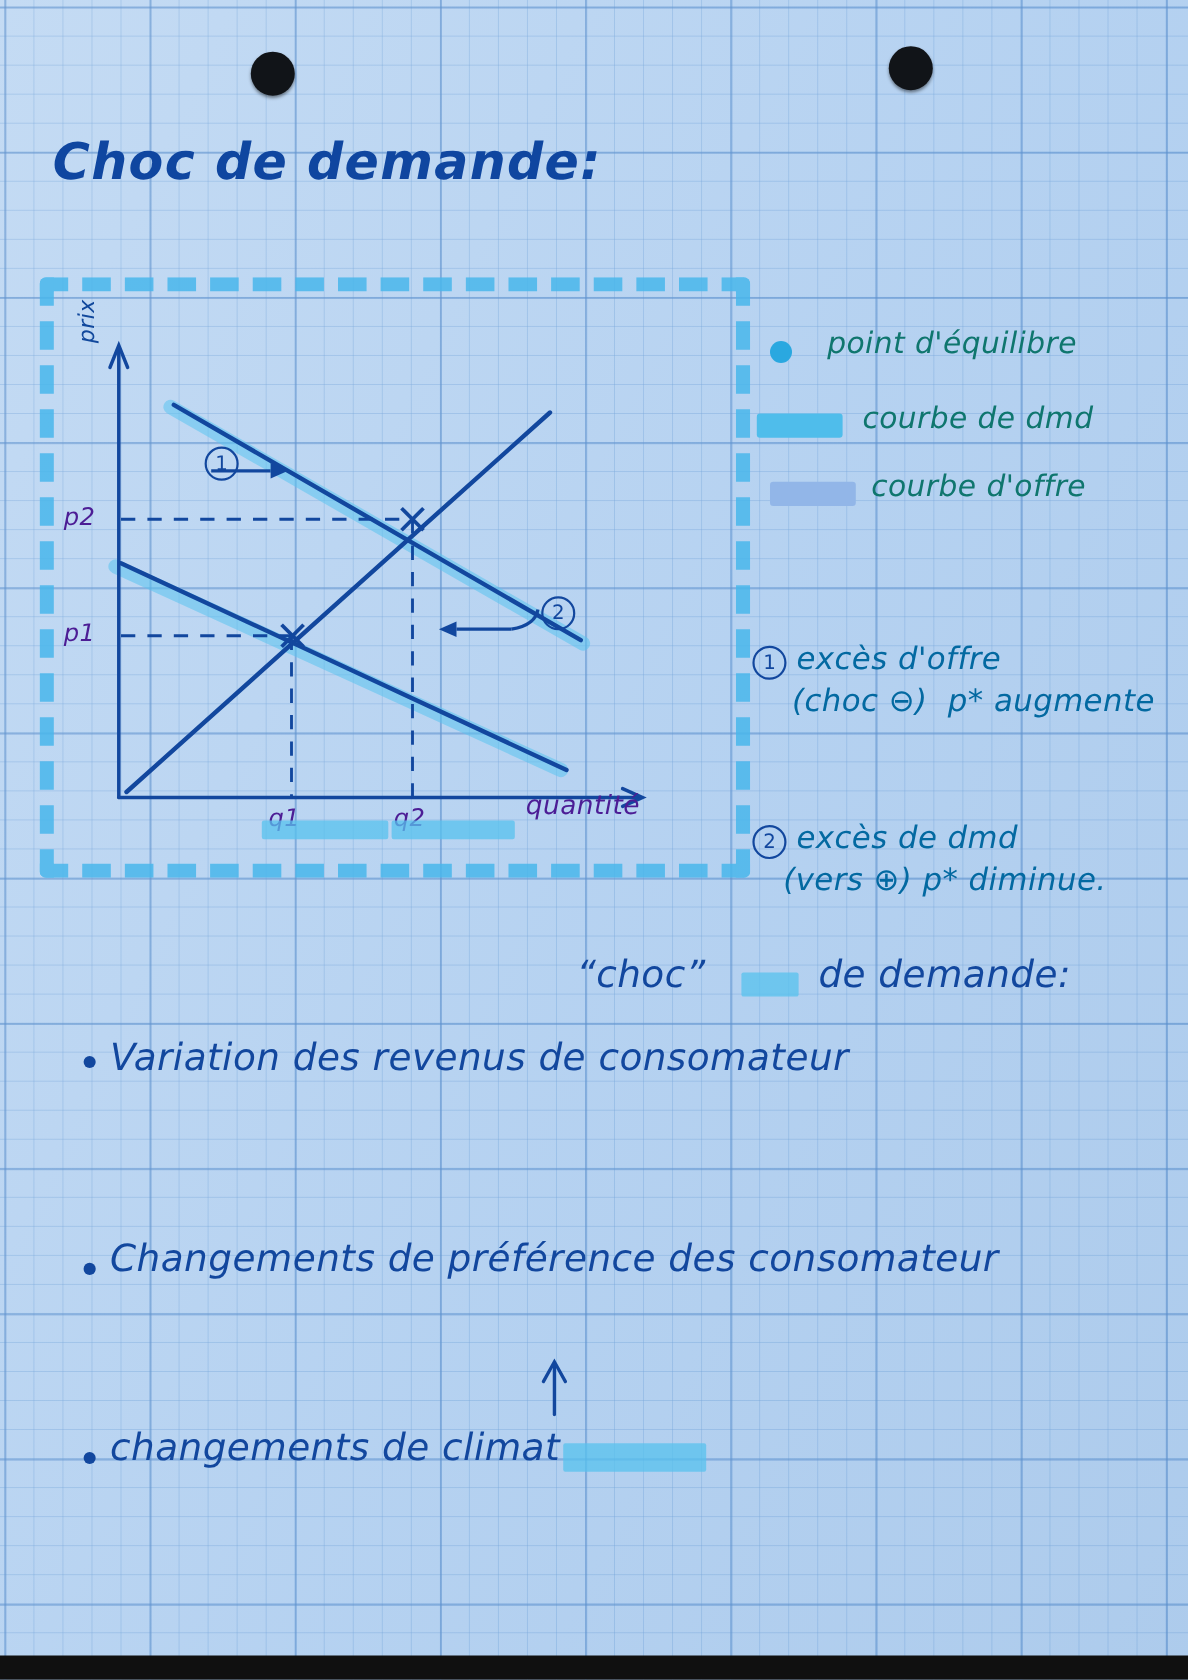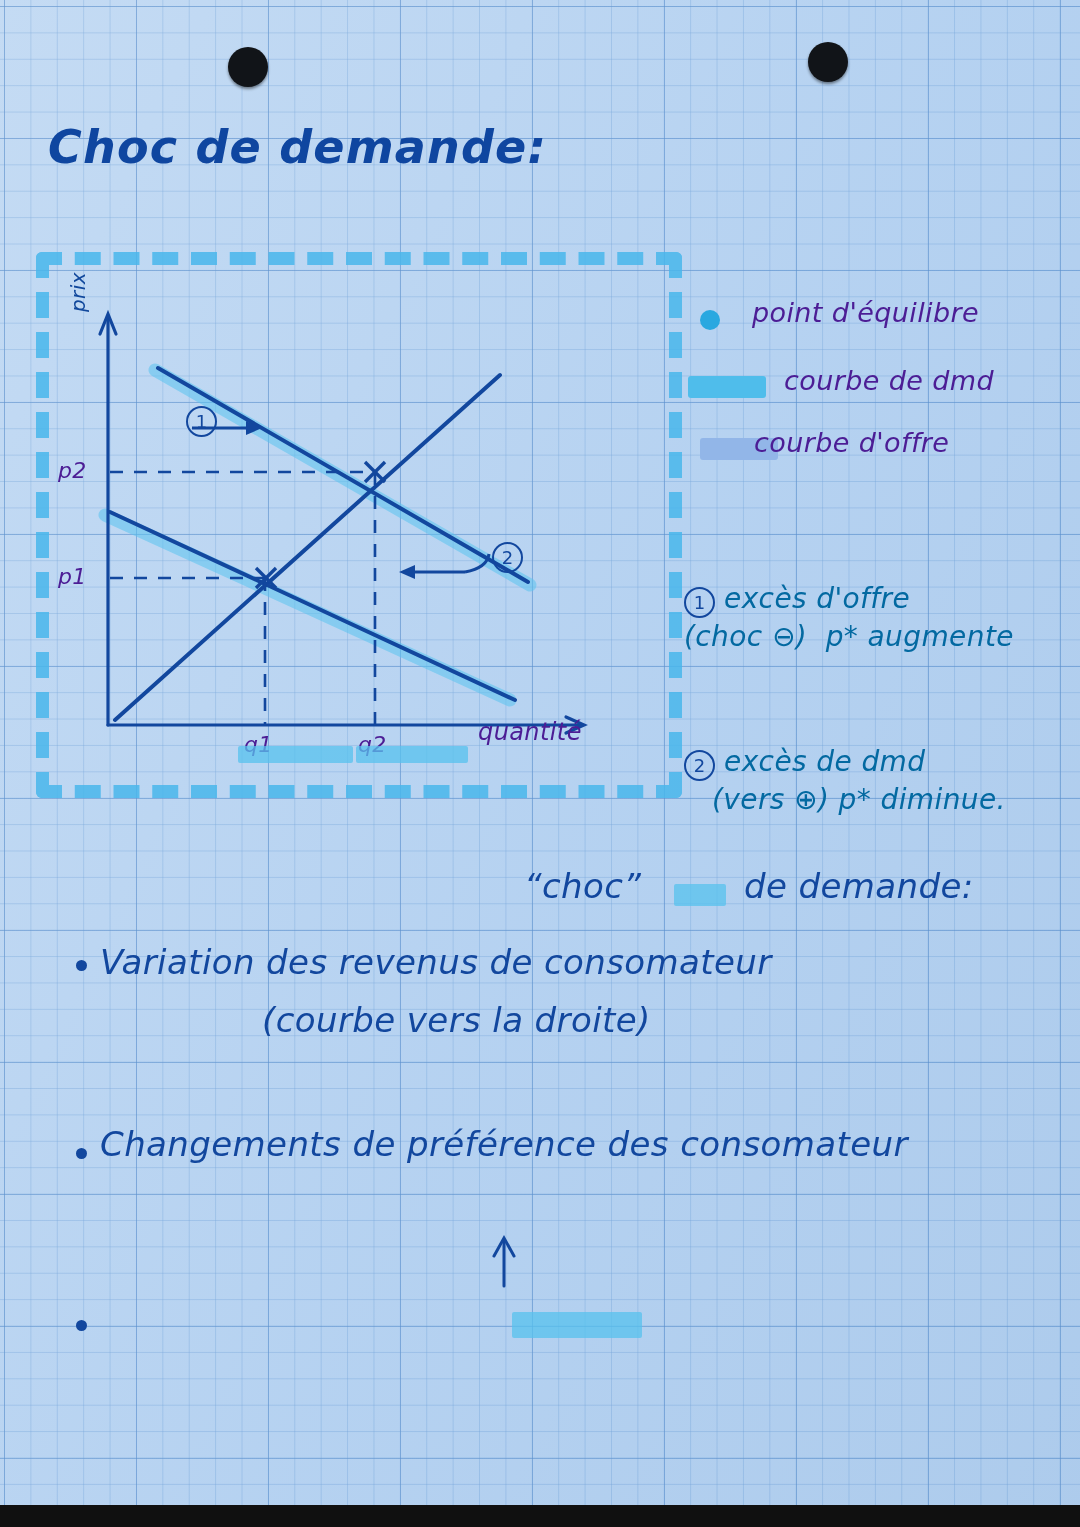--- a/index.html
+++ b/index.html
@@ -105,21 +105,21 @@
     width: 20px; height: 20px; border-radius: 50%;
     background: #2aa8e0;
   }
   .legend-swatch {
     position: absolute;
     height: 22px; width: 78px;
     border-radius: 3px;
   }
   .legend-text {
     font-size: 27px;
-    color: #4c1d95;
+    color: #0f766e;
   }
   .note {
     font-size: 28px;
     color: #0369a1;
   }
   .body-text {
     font-size: 34px;
     color: #12479e;
   }
   .bullet-dot {
@@ -224,48 +224,48 @@
   <div class="ink hand" id="ylabel">prix</div>
 
   <div>
     <div class="legend-dot" style="left:700px; top:310px;"></div>
     <div class="ink hand legend-text" style="left:752px; top:297px;">point d'équilibre</div>
 
     <div class="legend-swatch" style="left:688px; top:376px; background:#4fbdeb;"></div>
     <div class="ink hand legend-text" style="left:784px; top:365px;">courbe de dmd</div>
 
     <div class="legend-swatch" style="left:700px; top:438px; background:#92b6e8;"></div>
-    <div class="ink hand legend-text" style="left:754px; top:427px;">courbe d'offre</div>
+    <div class="ink hand legend-text" style="left:792px; top:427px;">courbe d'offre</div>
   </div>
 
   <div>
     <div class="circnum" style="left:684px; top:587px;">1</div>
     <div class="ink hand note" style="left:724px; top:582px;">excès d'offre</div>
-    <div class="ink hand note" style="left:684px; top:620px;">(choc ⊖)  p* augmente</div>
+    <div class="ink hand note" style="left:720px; top:620px;">(choc ⊖)  p* augmente</div>
 
     <div class="circnum" style="left:684px; top:750px;">2</div>
     <div class="ink hand note" style="left:724px; top:745px;text-align:center;">excès de dmd</div>
     <div class="ink hand note" style="left:712px; top:783px;">(vers ⊕) p* diminue.</div>
   </div>
 
   <div class="hl" style="left:674px; top:884px; width:52px; height:22px;"></div>
   <div class="ink hand body-text" style="left:524px; top:866px;">“choc”</div>
   <div class="ink hand body-text" style="left:744px; top:866px;">de demande:</div>
 
   <div class="bullet-dot" style="left:76px; top:960px;"></div>
   <div class="ink hand body-text" style="left:100px; top:942px;">Variation des revenus de consomateur</div>
-  <div class="ink hand body-text" style="left:262px; top:1000px;">(courbe vers la droite)</div>
 
   <div class="bullet-dot" style="left:76px; top:1148px;"></div>
   <div class="ink hand body-text" style="left:100px; top:1124px;">Changements de préférence des consomateur</div>
 
   <svg style="position:absolute; left:482px; top:1232px;" width="50" height="56">
     <g stroke="#12479e" stroke-width="3" fill="none" stroke-linecap="round">
       <line x1="22" y1="54" x2="22" y2="10"></line>
       <polyline points="12,24 22,6 32,24"></polyline>
     </g>
   </svg>
 
   <div class="hl" style="left:512px; top:1312px; width:130px; height:26px;"></div>
   <div class="bullet-dot" style="left:76px; top:1320px;"></div>
+  <div class="ink hand body-text" style="left:100px; top:1296px;">changements de climat</div>
 
   <div id="bottom-edge"></div>
 </div>
 
 </body></html>

